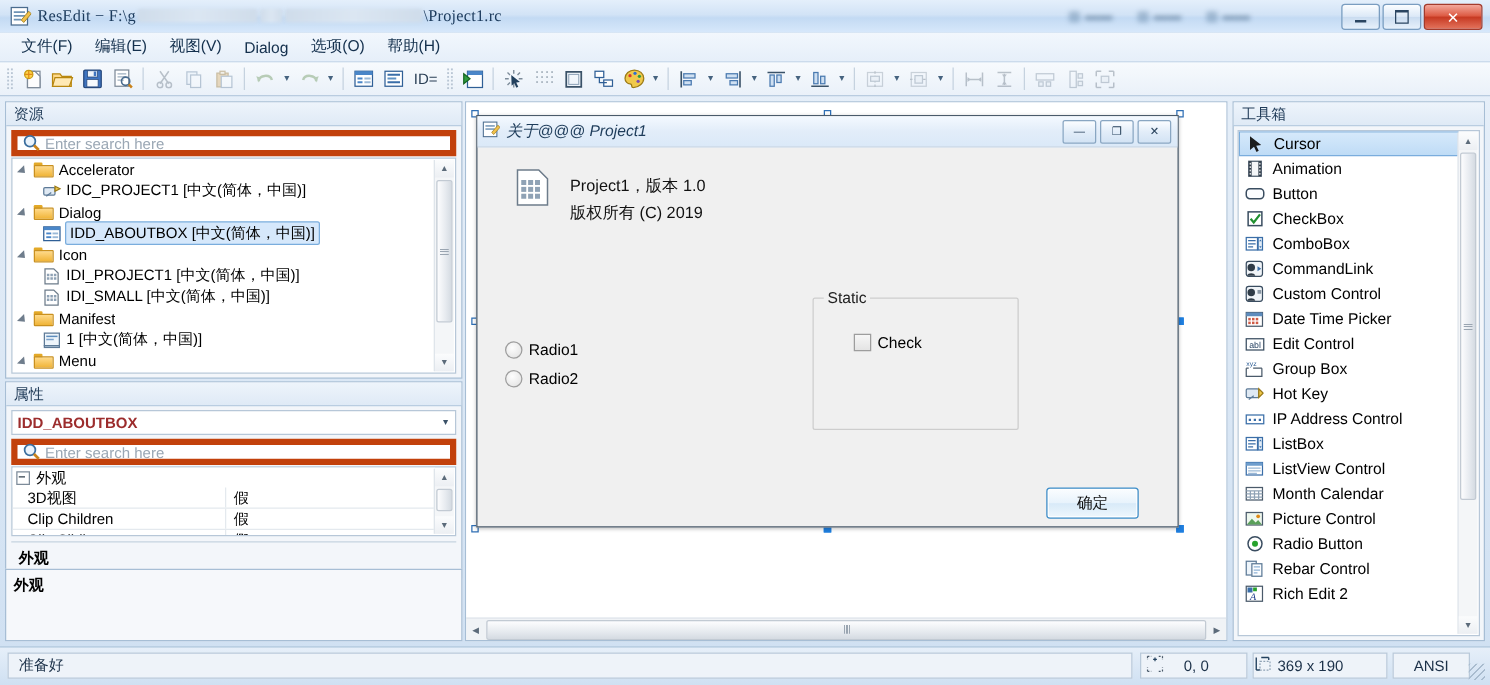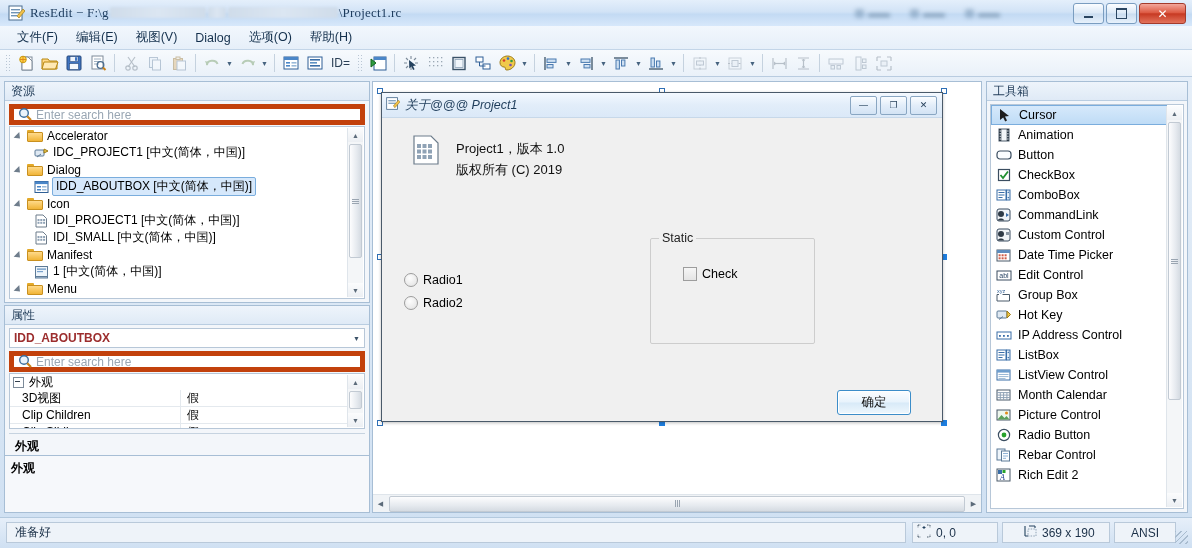--- a/index.html
+++ b/index.html
@@ -1002,31 +1002,31 @@
             <span class="rib"></span>
           </div>
         <div class="ar bot">▼</div>
       </div>
     </div>
   </div>
 
   <div class="statusbar">
     <div class="scell" style="left:6px;width:900px;padding-left:8px;">准备好</div>
 
-    <div class="scell" style="left:912px;width:86px;padding-left:4px;gap:5px;">
+    <div class="scell" style="left:912px;width:86px;padding-left:4px;gap:16px;">
       <span>
         <svg width="14" height="14" viewBox="0 0 14 14">
             <path d="M1 1h3M1 1v3M1 13h3M1 13v-3M10 1h3M13 1v3M10 13h3M13 13v-3" stroke="#4a5a6a" stroke-dasharray="1.5 1.2"></path>
             <path d="M7 2v3M5.5 3.5h3" stroke="#23415e"></path>
           </svg>
       </span>
       <span>0, 0</span>
     </div>
 
-    <div class="scell" style="left:1002px;width:108px;padding-left:20px;gap:5px;">
+    <div class="scell" style="left:1002px;width:108px;padding-left:0;gap:5px;">
       <span>
         <svg width="14" height="14" viewBox="0 0 14 14">
             <path d="M2 2v10M2 12h3" stroke="#23415e" stroke-width="1.1"></path>
             <path d="M6 2h6M12 2v2" stroke="#23415e" stroke-width="1.1"></path>
             <rect x="5" y="5" width="8" height="7" fill="none" stroke="#8fa2b5" stroke-dasharray="1.5 1.2"></rect>
           </svg>
       </span>
       <span>369 x 190</span>
     </div>
 

